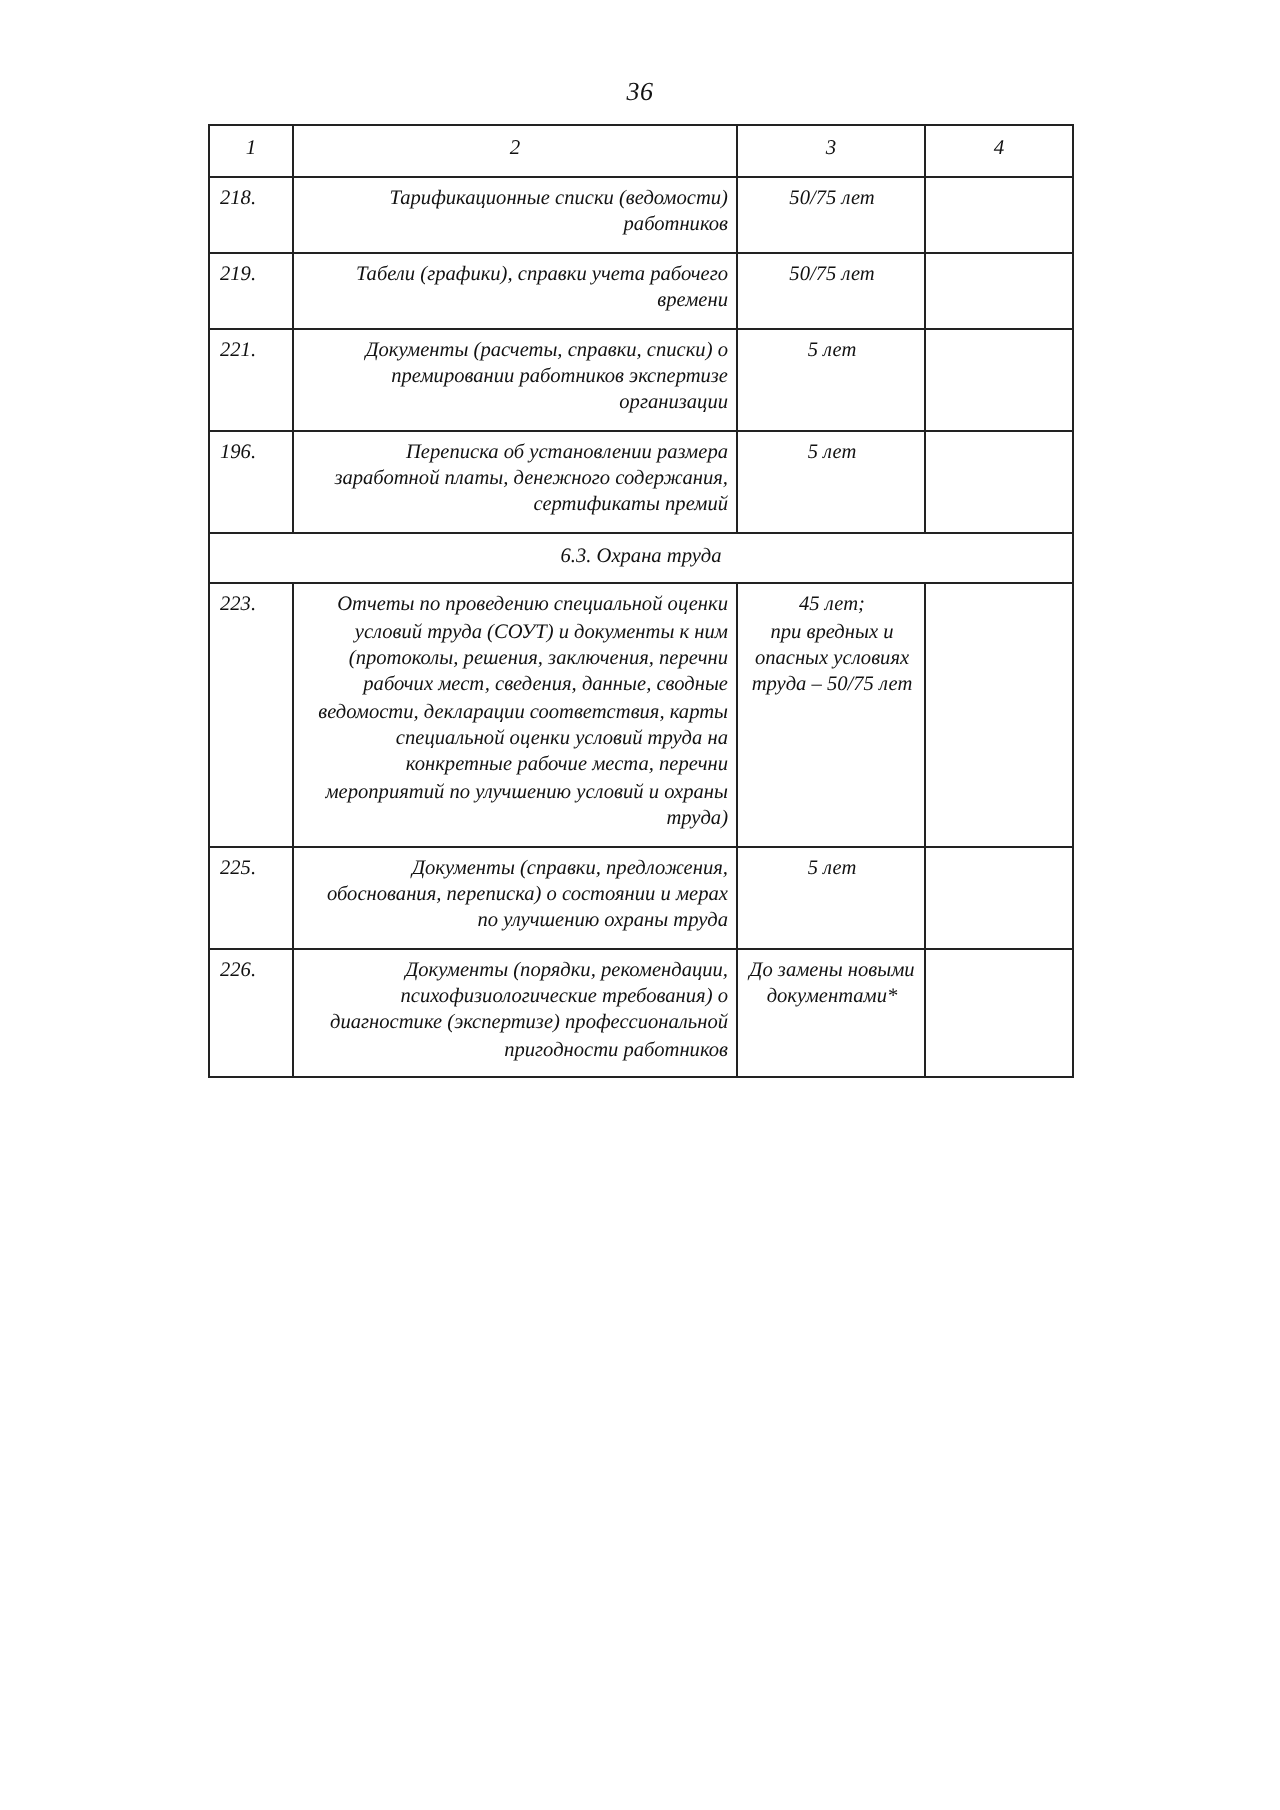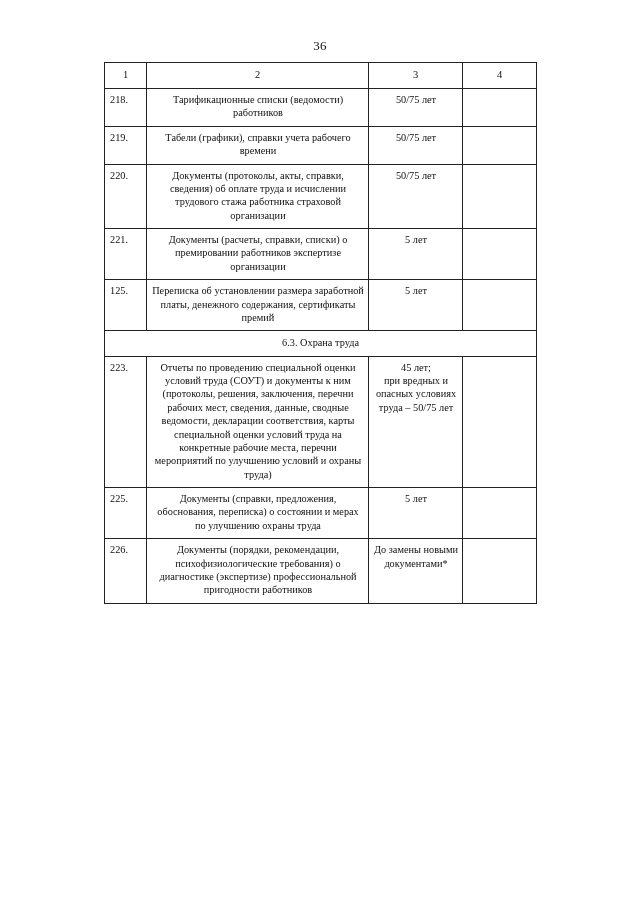--- a/index.html
+++ b/index.html
@@ -13,20 +13,21 @@
     font-family: "Liberation Serif", serif;
     color: #111111;
     position: relative;
     overflow: hidden;
   }
   .page {
     width: 640px;
     height: 905px;
     box-sizing: border-box;
     position: relative;
+    font-style: italic;
   }
   .page-number {
     position: absolute;
     top: 38px;
     left: 0;
     width: 640px;
     text-align: center;
     font-size: 13px;
     letter-spacing: 0.2px;
   }
@@ -57,21 +58,21 @@
     height: 18px;
     vertical-align: middle;
   }
   .cell-num {
     text-align: left;
     padding-left: 6px;
     white-space: nowrap;
     margin-left: 28px;
   }
   .cell-name {
-    text-align: center;
+    text-align: right;
     padding-left: 6px;
   }
   .cell-term {
     text-align: center;
     padding-left: 4px;
   }
   .section-row td {
     text-align: center;
     padding: 5px 2px 6px 2px;
   }
@@ -109,36 +110,30 @@
         <td class="cell-notes"></td>
       </tr>
 
       <tr>
         <td class="cell-num">219.</td>
         <td class="cell-name">Табели (графики), справки учета рабочего времени</td>
         <td class="cell-term">50/75 лет</td>
         <td class="cell-notes"></td>
       </tr>
 
-      <tr>
-        <td class="cell-num">220.</td>
-        <td class="cell-name">Документы (протоколы, акты, справки, сведения) об оплате труда и исчислении трудового стажа работника страховой организации</td>
-        <td class="cell-term">50/75 лет</td>
-        <td class="cell-notes"></td>
-      </tr>
 
       <tr>
         <td class="cell-num">221.</td>
         <td class="cell-name">Документы (расчеты, справки, списки) о премировании работников экспертизе организации</td>
         <td class="cell-term">5 лет</td>
         <td class="cell-notes"></td>
       </tr>
 
       <tr>
-        <td class="cell-num">125.</td>
+        <td class="cell-num">196.</td>
         <td class="cell-name">Переписка об установлении размера заработной платы, денежного содержания, сертификаты премий</td>
         <td class="cell-term">5 лет</td>
         <td class="cell-notes"></td>
       </tr>
 
       <tr class="section-row">
         <td colspan="4" class="section-cell">6.3. Охрана труда</td>
       </tr>
 
       <tr>

